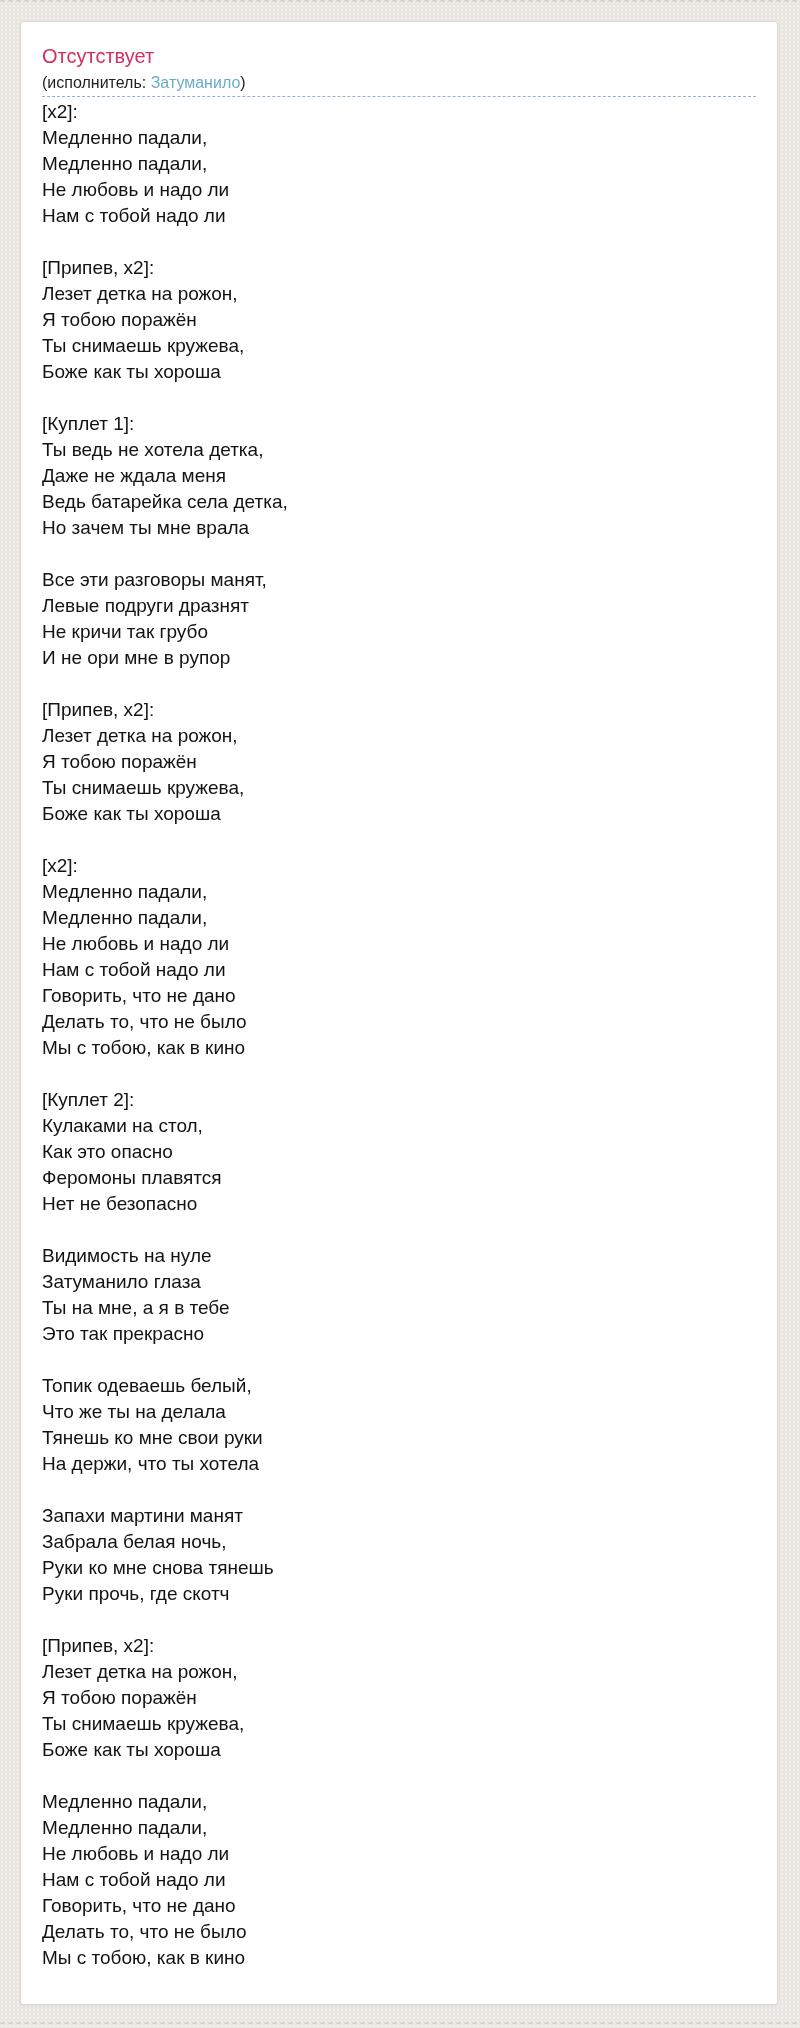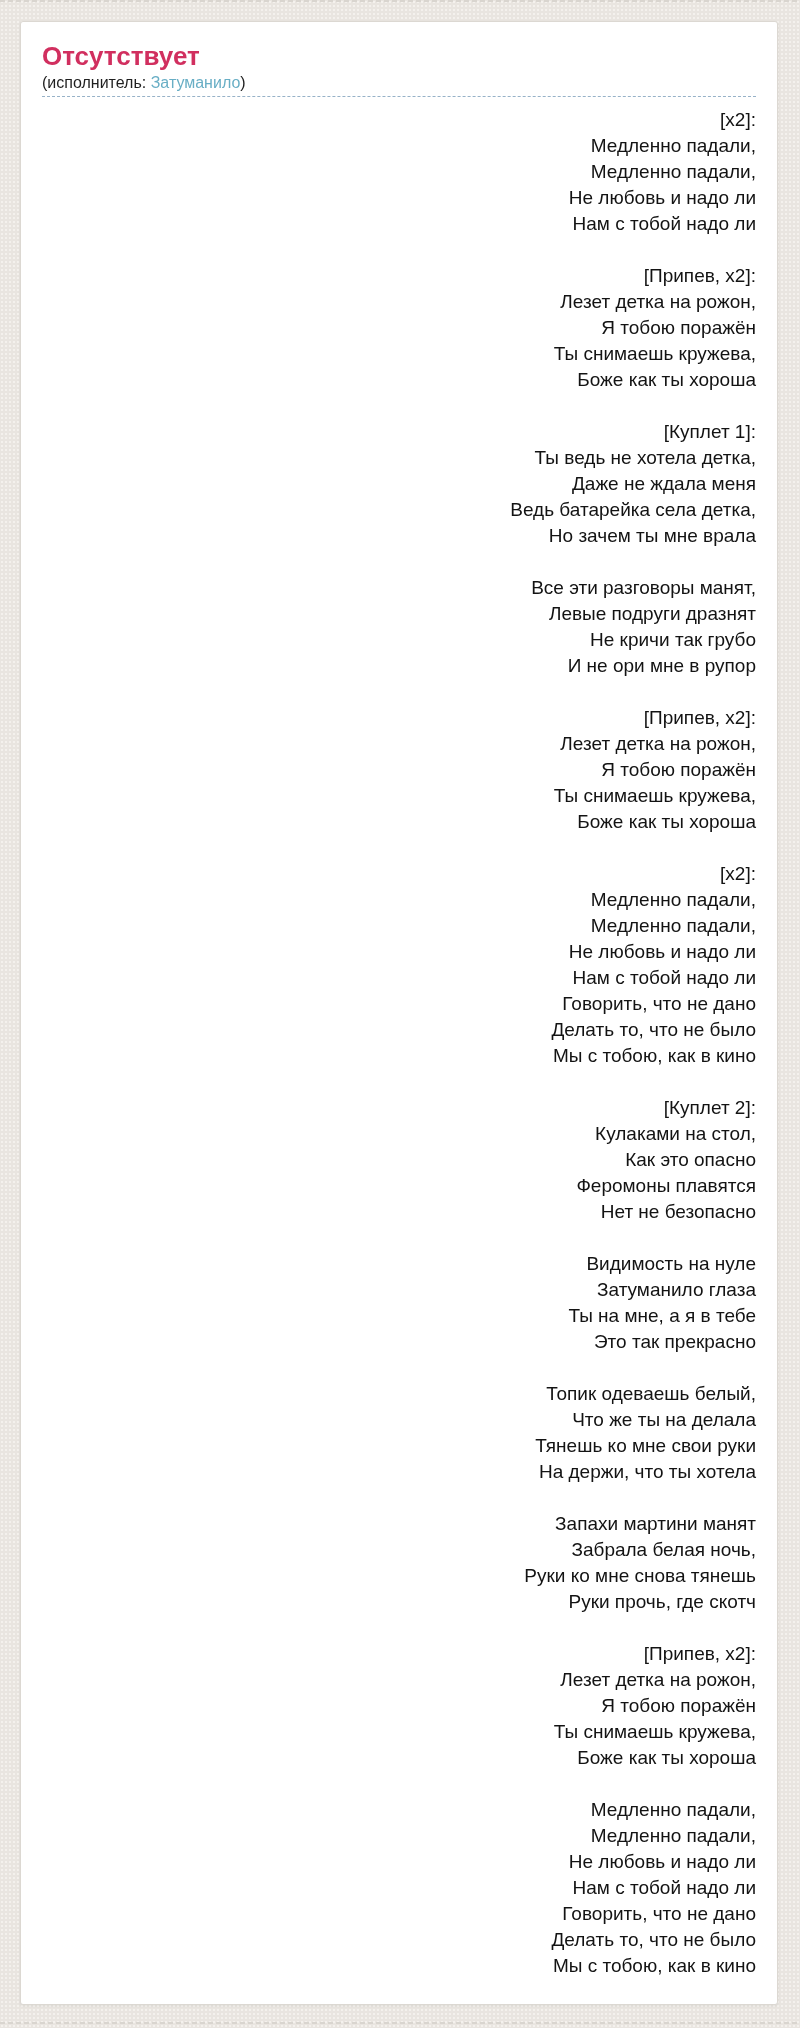--- a/index.html
+++ b/index.html
@@ -30,45 +30,44 @@
     top: 21px;
     width: 758px;
     height: 1984px;
     background: var(--card-bg, #ffffff);
     border: 1px solid #dcd8d2;
     border-radius: 3px;
     box-shadow: 0 1px 3px rgba(0,0,0,0.07);
     padding: 23px 21px 0 21px;
   }
   .title {
-    font-size: 26px;
+    font-size: 20px;
     line-height: 23px;
-    font-weight: 700;
+    font-weight: 400;
     color: var(--title-color, #d12f5f);
   }
   .artist-line {
     margin-top: 6px;
     font-size: 16px;
     line-height: 17px;
     color: var(--subtitle-color, #1f1f1f);
     padding-bottom: 5px;
     border-bottom: 1px dashed var(--separator-color, #97b2c8);
   }
   .artist-line a {
     color: var(--link-color, #68aec5);
     text-decoration: none;
     cursor: pointer;
   }
   .lyrics {
-    margin-top: 10px;
+    margin-top: 2px;
     font-size: 19px;
     line-height: 26px;
     color: var(--text-color, #131313);
     white-space: pre-line;
-    text-align: right;
   }
 </style>
 </head>
 <body>
 
 <div class="texture-dashes top"></div>
 <div class="texture-dashes bottom"></div>
 
 <div class="card">
   <h1 class="title">Отсутствует</h1>

